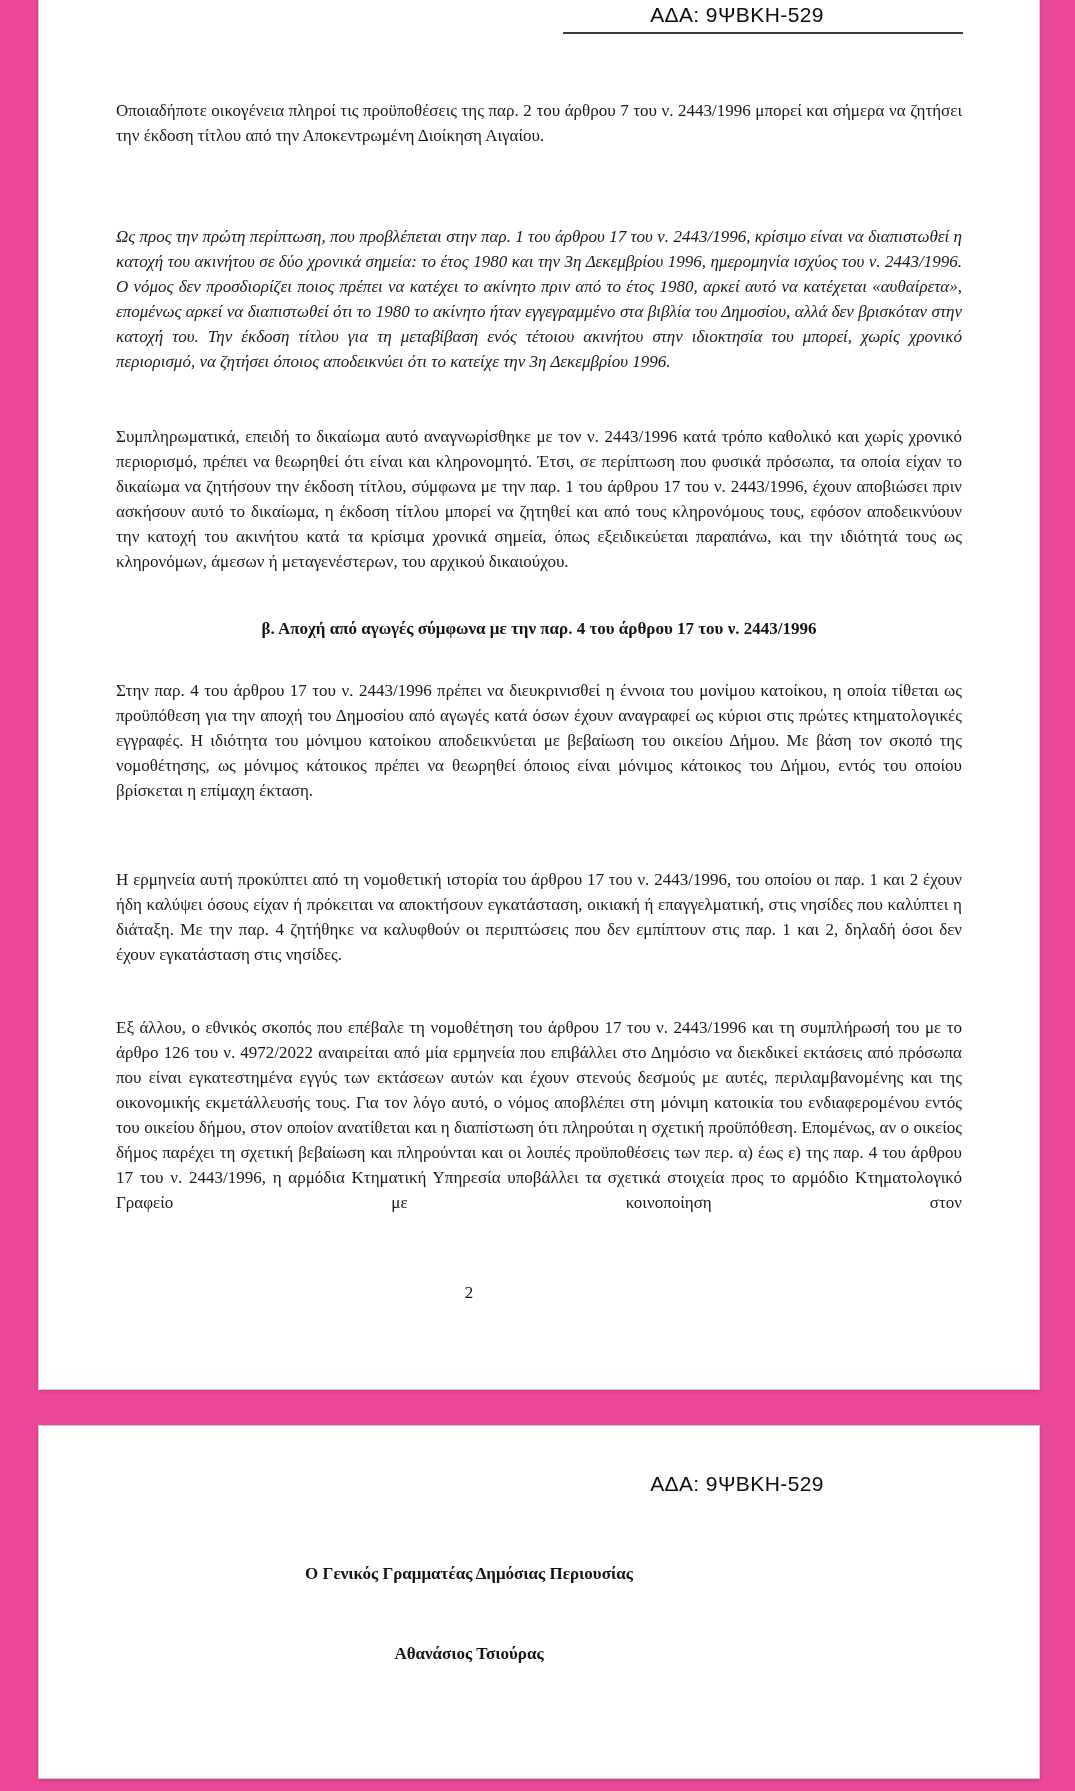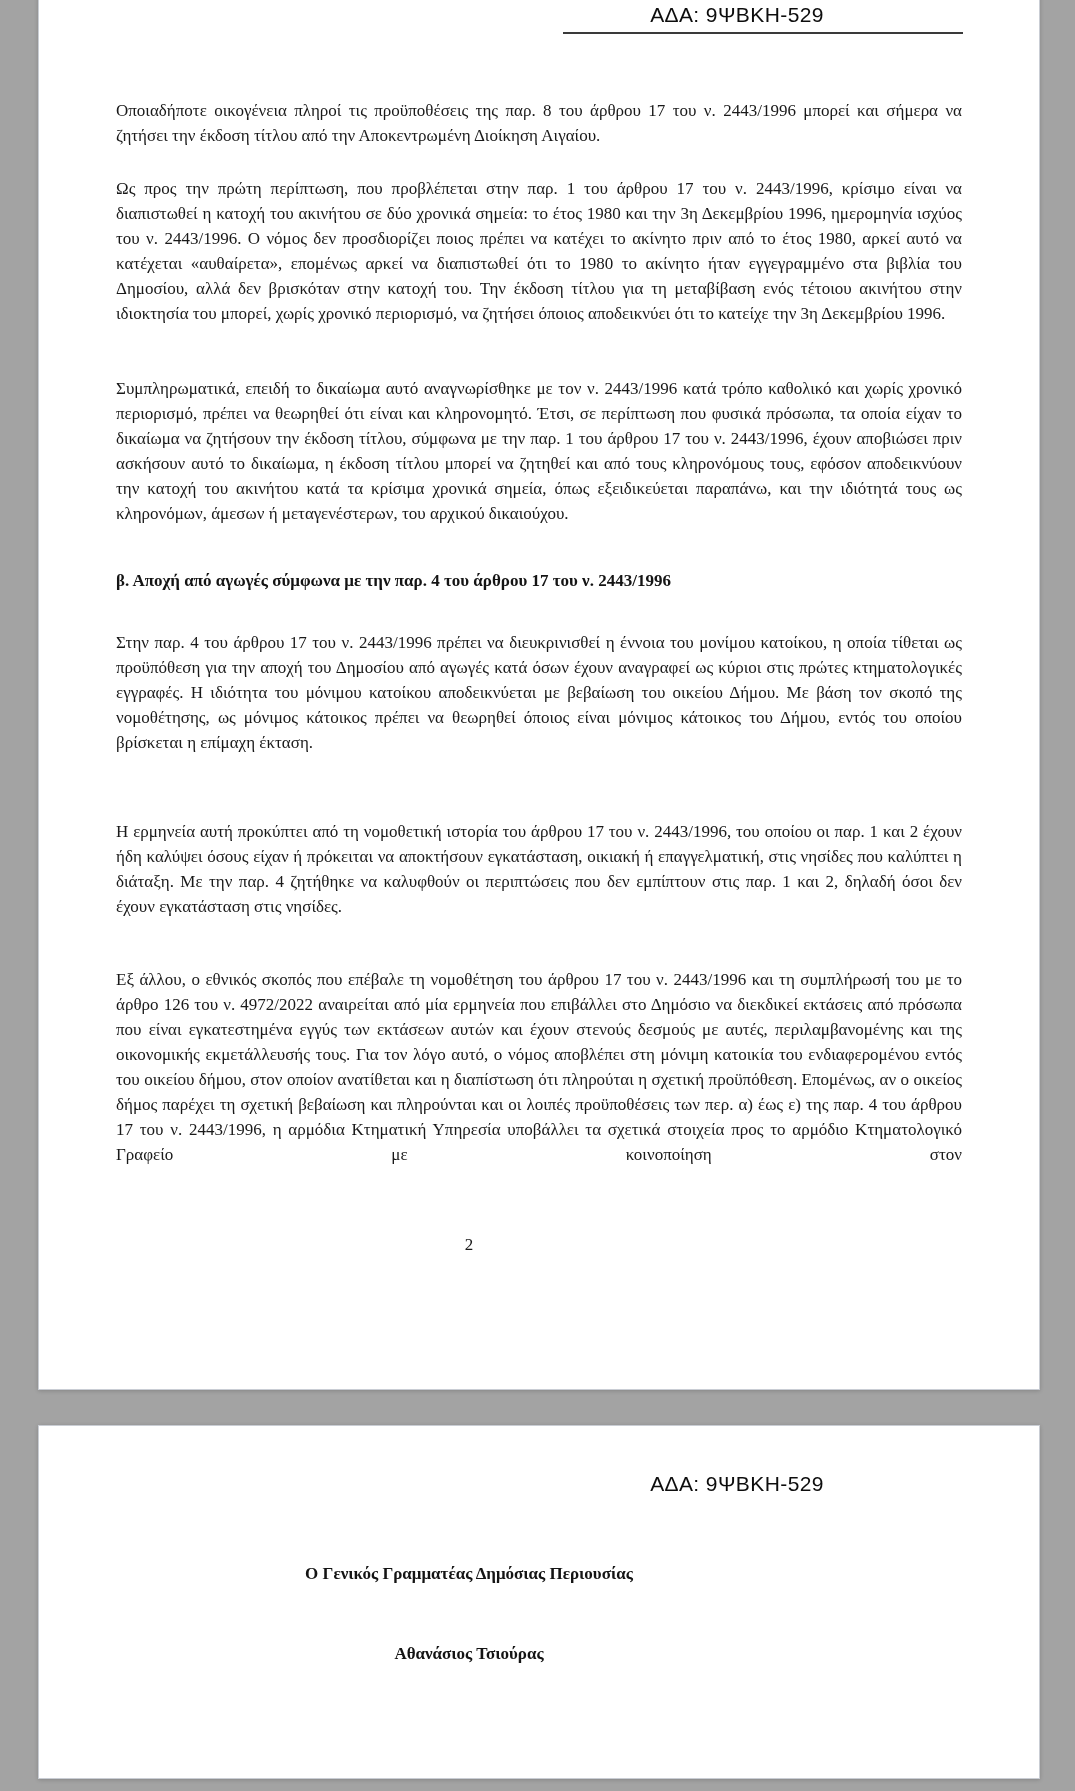--- a/index.html
+++ b/index.html
@@ -2,21 +2,21 @@
 <html><head>
 <meta charset="utf-8">
 <style>
   html, body { margin: 0; padding: 0; }
   body { background: #e9ebf0; }
 
   .viewer {
     position: relative;
     width: 1075px;
     height: 1791px;
-    background: #a3a3a3;
+    background: #ec4899;
     overflow: hidden;
     font-family: "Liberation Serif", "DejaVu Serif", serif;
   }
 
   .page {
     position: absolute;
     left: 38px;
     width: 1002px;
     background: #ffffff;
     border: 1px solid #c9cdd4;
@@ -47,33 +47,33 @@
   }
 
   .para {
     margin: 48px 77px 0 77px;
     font-size: 17px;
     line-height: 25px;
     text-align: justify;
     color: #191919;
   }
   .p-first { margin-top: 64px; }
-  .p2 { margin-top: 28px; }
+  .p2 { margin-top: 76px; font-style: italic; }
   .p3 { margin-top: 50px; }
   .p4 { margin-top: 37px; }
   .p5 { margin-top: 64px; }
   .p6 { text-align-last: justify; }
 
   .heading {
     margin: 42px 77px 2px 77px;
     font-size: 17px;
     line-height: 25px;
     font-weight: bold;
     color: #141414;
-    text-align: left;
+    text-align: center;
   }
 
   .pagenum {
     margin-top: 65px;
     text-align: center;
     transform: translateX(-70px);
     font-size: 17px;
     line-height: 25px;
     color: #191919;
   }
@@ -99,21 +99,21 @@
 </head>
 <body>
 
 <div class="viewer">
 
   <div class="page page1">
     <div class="ada-block">
       <span class="ada-text">ΑΔΑ: 9ΨΒΚΗ-529</span>
     </div>
 
-    <p class="para p-first">Οποιαδήποτε οικογένεια πληροί τις προϋποθέσεις της παρ. 8 του άρθρου 17 του ν. 2443/1996 μπορεί και σήμερα να ζητήσει την έκδοση τίτλου από την Αποκεντρωμένη Διοίκηση Αιγαίου.</p>
+    <p class="para p-first">Οποιαδήποτε οικογένεια πληροί τις προϋποθέσεις της παρ. 2 του άρθρου 7 του ν. 2443/1996 μπορεί και σήμερα να ζητήσει την έκδοση τίτλου από την Αποκεντρωμένη Διοίκηση Αιγαίου.</p>
     <p class="para p2">Ως προς την πρώτη περίπτωση, που προβλέπεται στην παρ. 1 του άρθρου 17 του ν. 2443/1996, κρίσιμο είναι να διαπιστωθεί η κατοχή του ακινήτου σε δύο χρονικά σημεία: το έτος 1980 και την 3η Δεκεμβρίου 1996, ημερομηνία ισχύος του ν. 2443/1996. Ο νόμος δεν προσδιορίζει ποιος πρέπει να κατέχει το ακίνητο πριν από το έτος 1980, αρκεί αυτό να κατέχεται «αυθαίρετα», επομένως αρκεί να διαπιστωθεί ότι το 1980 το ακίνητο ήταν εγγεγραμμένο στα βιβλία του Δημοσίου, αλλά δεν βρισκόταν στην κατοχή του. Την έκδοση τίτλου για τη μεταβίβαση ενός τέτοιου ακινήτου στην ιδιοκτησία του μπορεί, χωρίς χρονικό περιορισμό, να ζητήσει όποιος αποδεικνύει ότι το κατείχε την 3η Δεκεμβρίου 1996.</p>
     <p class="para p3">Συμπληρωματικά, επειδή το δικαίωμα αυτό αναγνωρίσθηκε με τον ν. 2443/1996 κατά τρόπο καθολικό και χωρίς χρονικό περιορισμό, πρέπει να θεωρηθεί ότι είναι και κληρονομητό. Έτσι, σε περίπτωση που φυσικά πρόσωπα, τα οποία είχαν το δικαίωμα να ζητήσουν την έκδοση τίτλου, σύμφωνα με την παρ. 1 του άρθρου 17 του ν. 2443/1996, έχουν αποβιώσει πριν ασκήσουν αυτό το δικαίωμα, η έκδοση τίτλου μπορεί να ζητηθεί και από τους κληρονόμους τους, εφόσον αποδεικνύουν την κατοχή του ακινήτου κατά τα κρίσιμα χρονικά σημεία, όπως εξειδικεύεται παραπάνω, και την ιδιότητά τους ως κληρονόμων, άμεσων ή μεταγενέστερων, του αρχικού δικαιούχου.</p>
 
     <h2 class="heading">β. Αποχή από αγωγές σύμφωνα με την παρ. 4 του άρθρου 17 του ν. 2443/1996</h2>
 
     <p class="para p4">Στην παρ. 4 του άρθρου 17 του ν. 2443/1996 πρέπει να διευκρινισθεί η έννοια του μονίμου κατοίκου, η οποία τίθεται ως προϋπόθεση για την αποχή του Δημοσίου από αγωγές κατά όσων έχουν αναγραφεί ως κύριοι στις πρώτες κτηματολογικές εγγραφές. Η ιδιότητα του μόνιμου κατοίκου αποδεικνύεται με βεβαίωση του οικείου Δήμου. Με βάση τον σκοπό της νομοθέτησης, ως μόνιμος κάτοικος πρέπει να θεωρηθεί όποιος είναι μόνιμος κάτοικος του Δήμου, εντός του οποίου βρίσκεται η επίμαχη έκταση.</p>
     <p class="para p5">Η ερμηνεία αυτή προκύπτει από τη νομοθετική ιστορία του άρθρου 17 του ν. 2443/1996, του οποίου οι παρ. 1 και 2 έχουν ήδη καλύψει όσους είχαν ή πρόκειται να αποκτήσουν εγκατάσταση, οικιακή ή επαγγελματική, στις νησίδες που καλύπτει η διάταξη. Με την παρ. 4 ζητήθηκε να καλυφθούν οι περιπτώσεις που δεν εμπίπτουν στις παρ. 1 και 2, δηλαδή όσοι δεν έχουν εγκατάσταση στις νησίδες.</p>
     <p class="para p6">Εξ άλλου, ο εθνικός σκοπός που επέβαλε τη νομοθέτηση του άρθρου 17 του ν. 2443/1996 και τη συμπλήρωσή του με το άρθρο 126 του ν. 4972/2022 αναιρείται από μία ερμηνεία που επιβάλλει στο Δημόσιο να διεκδικεί εκτάσεις από πρόσωπα που είναι εγκατεστημένα εγγύς των εκτάσεων αυτών και έχουν στενούς δεσμούς με αυτές, περιλαμβανομένης και της οικονομικής εκμετάλλευσής τους. Για τον λόγο αυτό, ο νόμος αποβλέπει στη μόνιμη κατοικία του ενδιαφερομένου εντός του οικείου δήμου, στον οποίον ανατίθεται και η διαπίστωση ότι πληρούται η σχετική προϋπόθεση. Επομένως, αν ο οικείος δήμος παρέχει τη σχετική βεβαίωση και πληρούνται και οι λοιπές προϋποθέσεις των περ. α) έως ε) της παρ. 4 του άρθρου 17 του ν. 2443/1996, η αρμόδια Κτηματική Υπηρεσία υποβάλλει τα σχετικά στοιχεία προς το αρμόδιο Κτηματολογικό Γραφείο με κοινοποίηση στον</p>
 
     <div class="pagenum">2</div>

